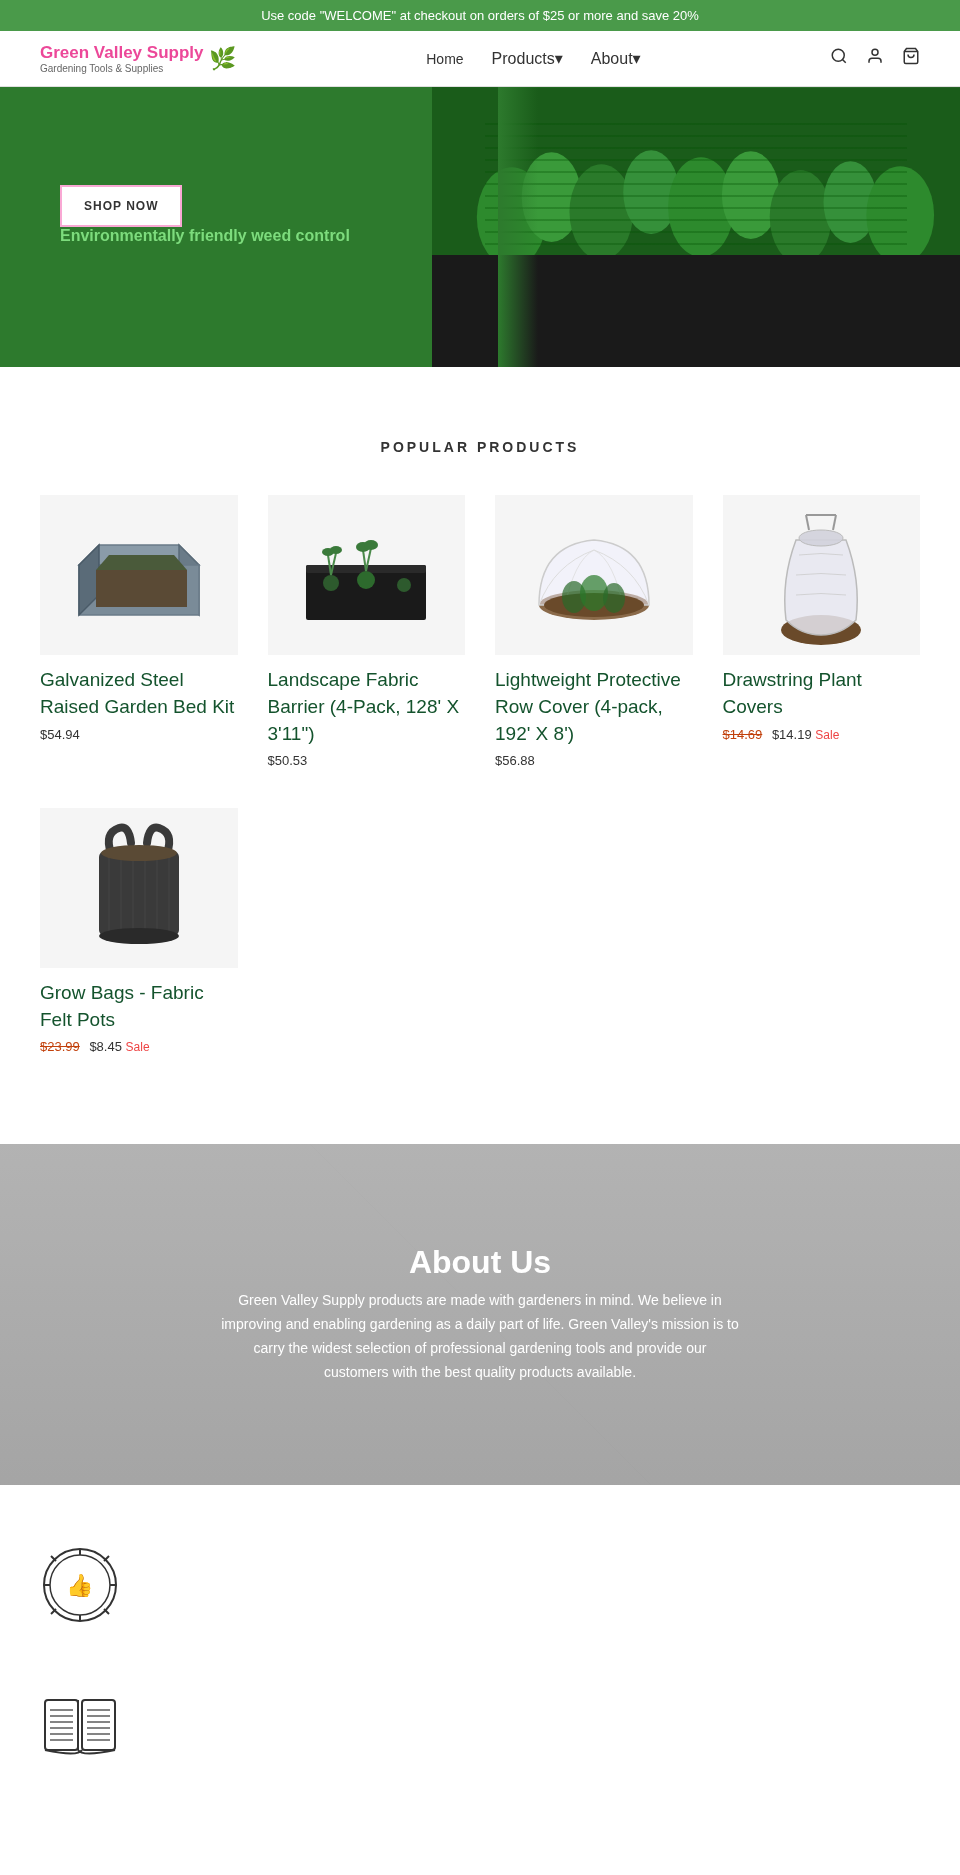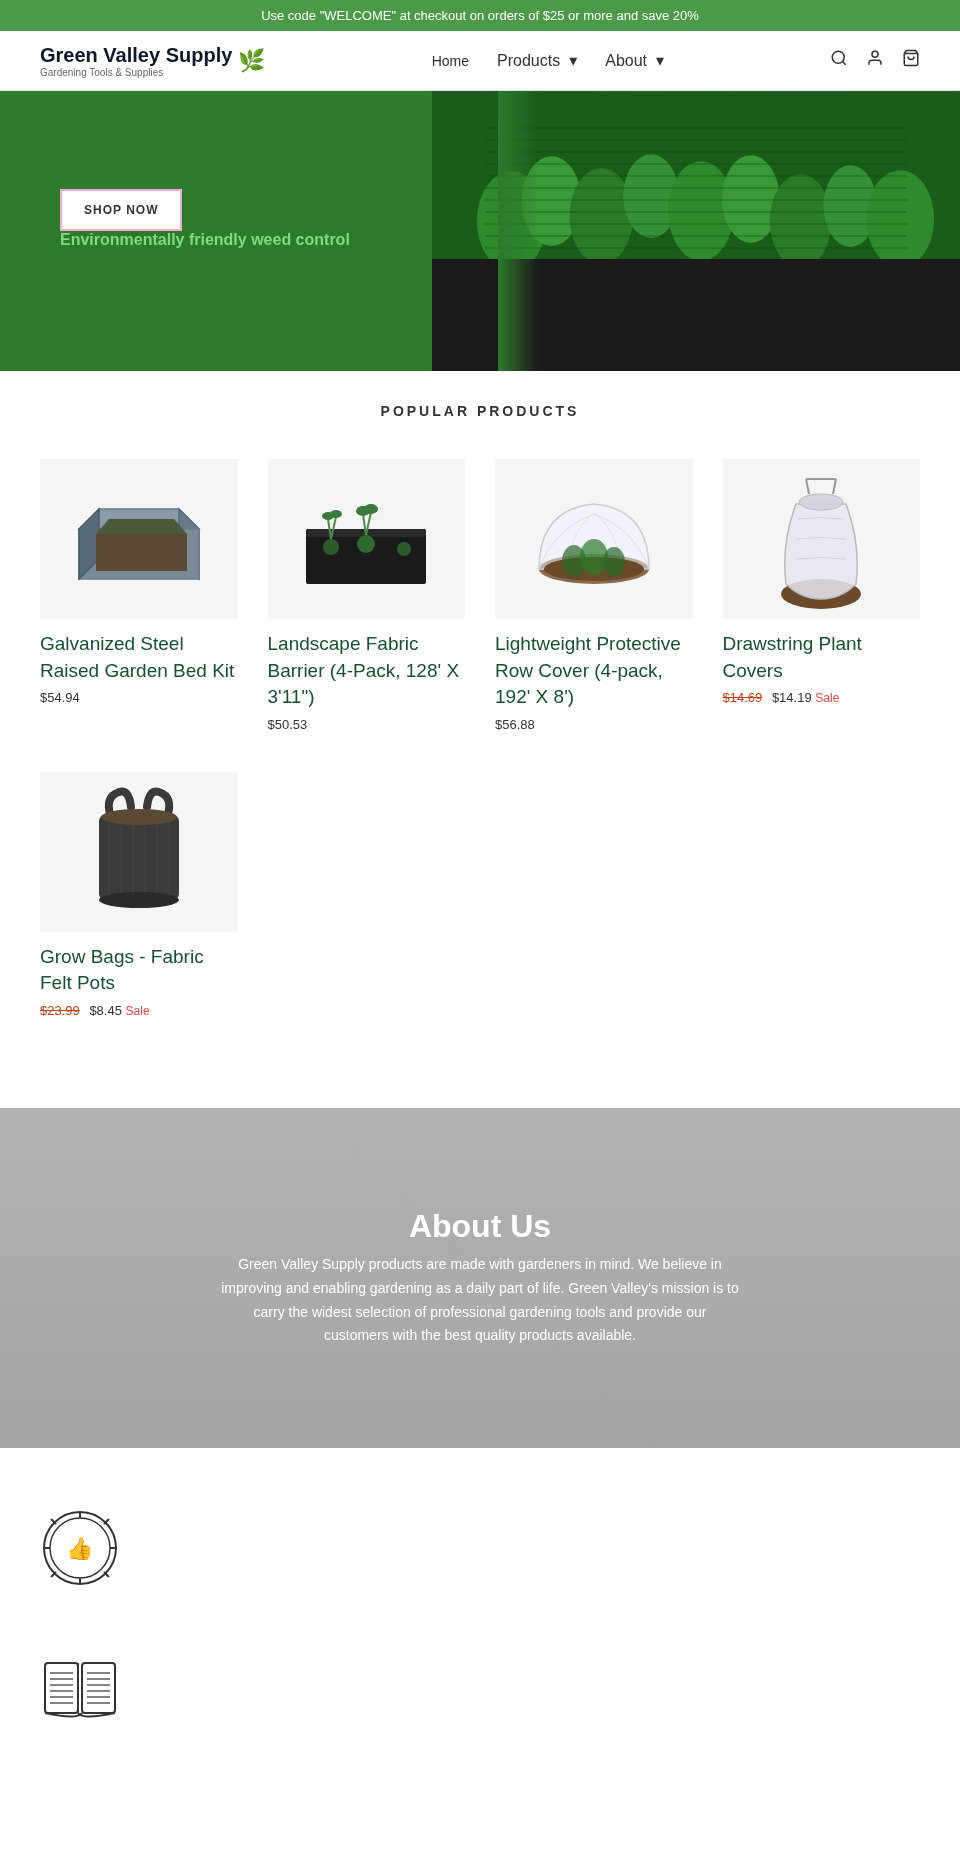--- a/index.html
+++ b/index.html
@@ -26,23 +26,23 @@
     .logo-area {
       display: flex;
       align-items: center;
       gap: 6px;
     }
     .logo-text {
       display: flex;
       flex-direction: column;
     }
     .logo-name {
-      font-size: 20px;
+      font-size: 17px;
       font-weight: 600;
-      color: #0f172a;
+      color: #ec4899;
       line-height: 1.2;
     }
     .logo-tagline {
       font-size: 10px;
       color: #666;
     }
     .logo-leaf {
       color: #4a9a4a;
       font-size: 22px;
     }
@@ -52,21 +52,21 @@
       align-items: center;
     }
     nav a {
       text-decoration: none;
       color: #333;
       font-size: 14px;
     }
     .nav-dropdown {
       display: flex;
       align-items: center;
-      gap: 9px;
+      gap: 0;
       cursor: pointer;
     }
     .header-icons {
       display: flex;
       align-items: center;
       gap: 18px;
     }
     .header-icon {
       cursor: pointer;
       color: #333;
@@ -149,21 +149,21 @@
         0deg,
         transparent,
         transparent 10px,
         rgba(0,80,0,0.3) 10px,
         rgba(0,80,0,0.3) 12px
       );
     }
 
     
     .products-section {
-      padding: 32px 40px 40px;
+      padding: 72px 40px 40px;
     }
     .section-title {
       text-align: center;
       font-size: 14px;
       font-weight: 700;
       letter-spacing: 3px;
       text-transform: uppercase;
       margin-bottom: 40px;
       color: #333;
     }

